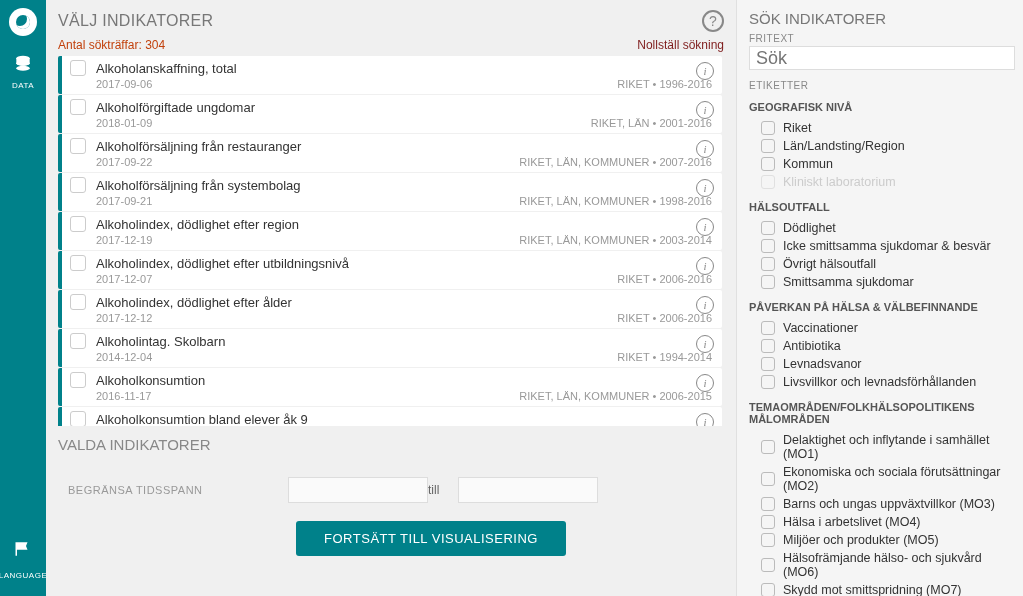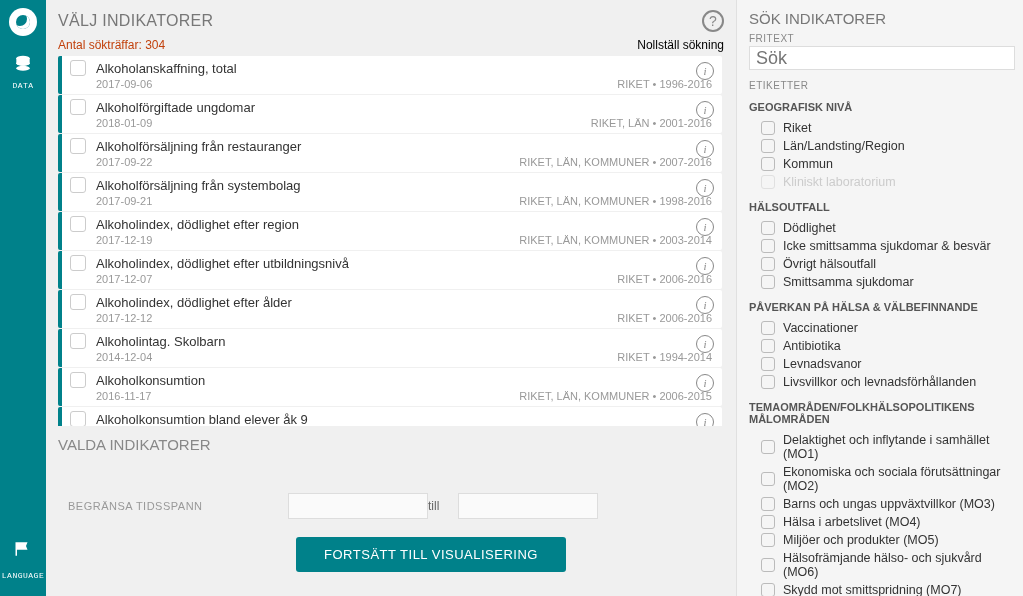--- a/index.html
+++ b/index.html
@@ -41,21 +41,21 @@
     .nav-item {
       display: flex;
       flex-direction: column;
       align-items: center;
       margin-bottom: 8px;
       cursor: pointer;
       padding: 4px 0;
       width: 100%;
     }
     .nav-item .icon { font-size: 20px; margin-bottom: 2px; }
-    .nav-item .label { font-size: 8px; letter-spacing: 0.5px; font-family: Liberation Mono, monospace; }
+    .nav-item .label { font-size: 8px; letter-spacing: 0.5px; }
     .nav-spacer { flex: 1; }
 
     .main {
       flex: 1;
       display: flex;
       flex-direction: column;
       background: #f0f0f0;
       min-width: 0;
     }
     .indicator-select {
@@ -85,21 +85,21 @@
       cursor: pointer;
     }
     .subheader {
       display: flex;
       justify-content: space-between;
       align-items: center;
       font-size: 12px;
       margin-bottom: 4px;
     }
     .subheader .count { color: #c2410c; }
-    .subheader .reset { color: #000000; cursor: pointer; }
+    .subheader .reset { color: #7f1d1d; cursor: pointer; }
     .indicator-list-wrap {
       position: relative;
       height: 370px;
     }
     .indicator-list {
       height: 100%;
       overflow-y: scroll;
       padding-right: 2px;
     }
     .indicator-list::-webkit-scrollbar { width: 14px; }
@@ -153,21 +153,21 @@
     .selected-panel {
       flex: 1;
       padding: 10px 12px 12px 12px;
       display: flex;
       flex-direction: column;
     }
     .selected-title {
       color: #888;
       font-size: 15px;
       font-weight: 400;
-      margin-bottom: 40px;
+      margin-bottom: 24px;
     }
     .timespan-row {
       display: flex;
       align-items: center;
       margin-bottom: 18px;
     }
     .timespan-label {
       color: #999;
       font-size: 11px;
       letter-spacing: 0.5px;

